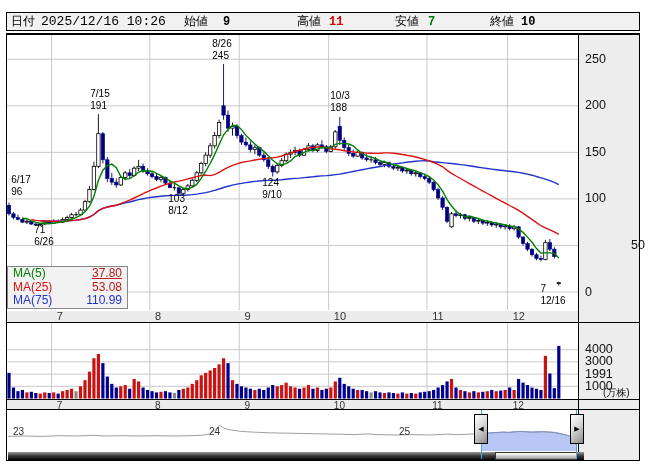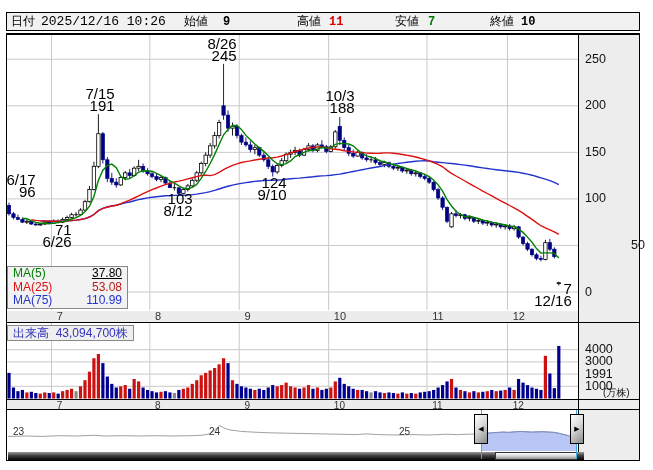--- a/index.html
+++ b/index.html
@@ -9,21 +9,21 @@
   #header{left:6px;top:12px;width:634px;height:19px;background:#f1f1f1;font-family:Liberation Mono, monospace;}
   #header span{position:absolute;top:1px;line-height:16px;font-size:12px;white-space:nowrap;}
   .hval{font-size:13px;font-weight:bold;}
   #body{left:6px;top:33px;width:634px;height:428px;}
   .panel{position:absolute;}
   #rightpanel{left:571px;top:0;width:61px;height:426px;background:#ededed;border-left:1px solid #000;box-sizing:border-box;}
   .hline{position:absolute;left:0;width:632px;height:1px;background:#000;}
   .strip{position:absolute;left:0;width:571px;background:#ececec;}
   .mlabel{position:absolute;top:0;font-size:11px;line-height:11px;color:#333;}
   .ytick{position:absolute;left:6px;font-size:12.5px;line-height:13px;color:#111;}
-  .ann{position:absolute;font-size:15px;line-height:11.5px;text-align:right;transform:translateX(-50%);white-space:nowrap;color:#000;}
+  .ann{position:absolute;font-size:10px;line-height:11.5px;text-align:left;transform:translateX(-50%);white-space:nowrap;color:#000;}
   #malegend{position:absolute;left:0px;top:232px;width:121px;background:#f2f2f2;border:1px solid #888;box-sizing:border-box;font-size:12px;}
   #malegend .row{display:flex;justify-content:space-between;padding:0 5px;line-height:13.5px;}
   #volbadge{position:absolute;left:0px;top:291px;background:#efefef;border:1px solid #888;box-sizing:border-box;font-size:12px;line-height:14px;padding:0 5px;white-space:nowrap;}
   #navarea{position:absolute;left:0;top:376px;width:571px;height:41px;background:#fff;}
   .yearlabel{position:absolute;font-size:10px;color:#333;line-height:10px;}
   .selline{position:absolute;top:376px;height:49px;width:1px;}
   .navbtn{position:absolute;top:380px;width:14px;height:30px;border:1px solid #000;box-sizing:border-box;
           background:linear-gradient(135deg,#ffffff 0%,#d8d8d8 45%,#8a8a8a 100%);
           font-size:7px;line-height:28px;text-align:center;color:#000;cursor:pointer;}
   #sbtrack{position:absolute;left:1px;top:418px;width:576px;height:8px;
@@ -506,40 +506,37 @@
     <div class="navbtn" id="navbtnL" style="left: 467px;">
       <span>◀</span>
     </div>
     <div class="navbtn" id="navbtnR" style="left: 563px;">
       <span>▶</span>
     </div>
 
     <div id="malegend">
       <div class="row">
         <span id="ma5l" style="color: rgb(0, 128, 0);">MA(5)</span>
-        <span id="ma5v" style="color: #000000; text-decoration: underline;">37.80</span>
+        <span id="ma5v" style="color: #b91c1c; text-decoration: underline;">37.80</span>
       </div>
       <div class="row">
         <span id="ma25l" style="color: rgb(221, 17, 17);">MA(25)</span>
         <span id="ma25v" style="color: #b91c1c;">53.08</span>
       </div>
       <div class="row">
         <span id="ma75l" style="color: rgb(34, 51, 204);">MA(75)</span>
         <span id="ma75v" style="color: rgb(34, 51, 204);">110.99</span>
       </div>
     </div>
 
-    <div id="volbadge" style="color: rgb(51, 51, 187);">
-      <span>出来高</span>&nbsp;&nbsp;<span>43,094,700株</span>
-    </div>
   <div class="ann" style="left: 14px; top: 140px;">
         <div>6/17</div>
         <div>96</div>
       </div>
-      <div class="ann" style="left: 37px; top: 190px; margin-left: 13px;">
+      <div class="ann" style="left: 37px; top: 190px;">
         <div>71</div>
         <div>6/26</div>
       </div>
       <div class="ann" style="left: 93px; top: 54px;">
         <div>7/15</div>
         <div>191</div>
       </div>
       <div class="ann" style="left: 171px; top: 159px;">
         <div>103</div>
         <div>8/12</div>

